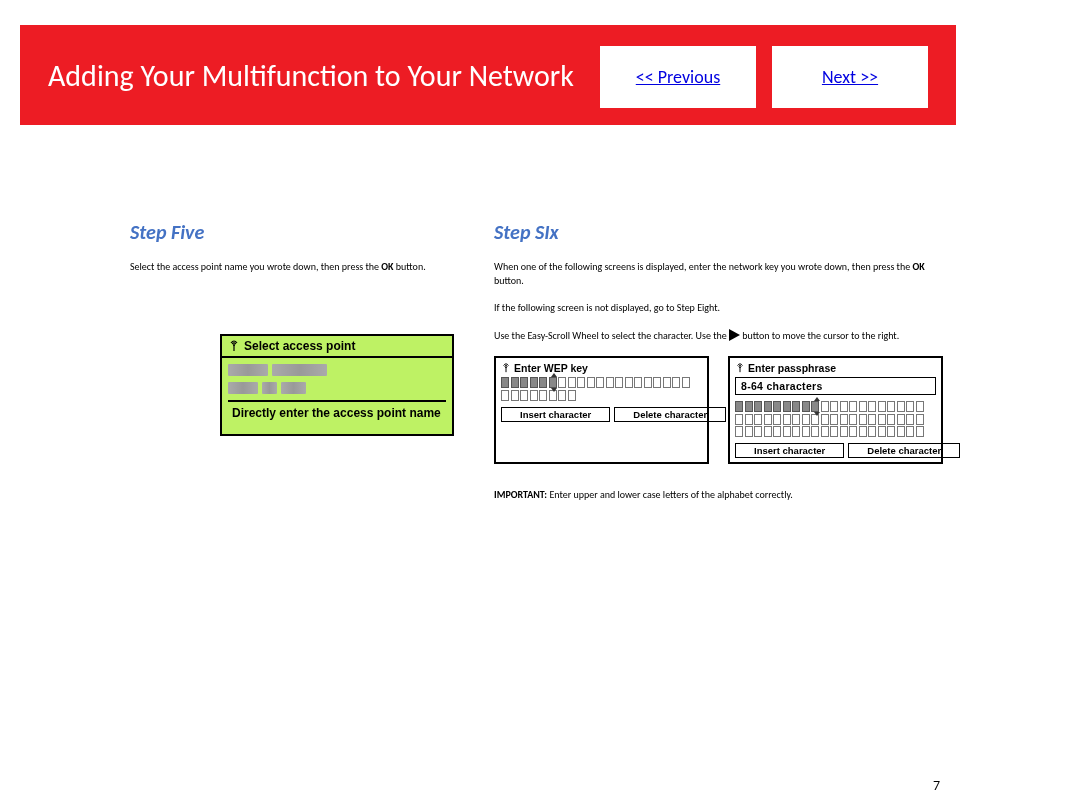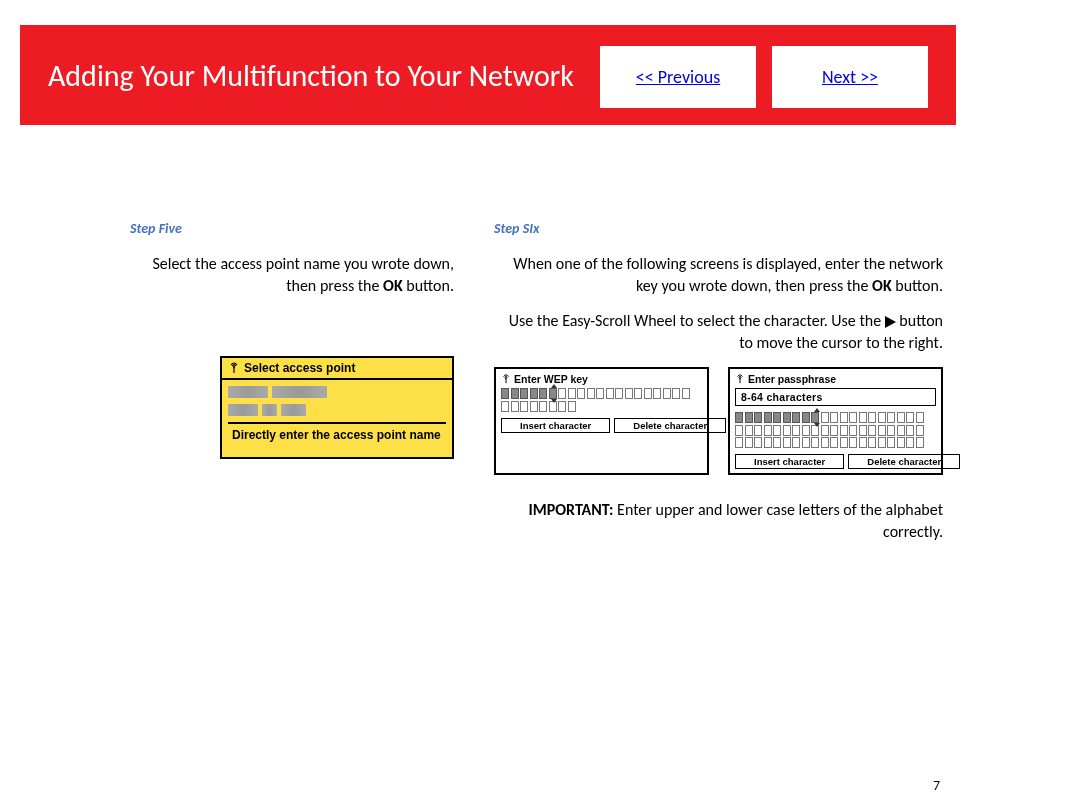--- a/index.html
+++ b/index.html
@@ -64,39 +64,38 @@
   .col-left {
     width: 390px;
   }
   .col-right {
     flex: 1;
   }
   .step-head {
     color: #4472c4;
     font-style: italic;
     font-weight: 700;
-    font-size: 14px;
+    font-size: 20px;
     margin-bottom: 16px;
   }
   p {
-    font-size: 16px;
+    font-size: 10px;
     line-height: 1.35;
     margin: 0 0 14px 0;
-    text-align: right;
   }
   .bold { font-weight: 700; }
 
   
   .lcd {
     border: 2px solid #000;
     width: 230px;
     margin: 60px 0 60px 90px;
     font-family: Arial, sans-serif;
     font-size: 12px;
-    background: #fde047;
+    background: #bef264;
   }
   .lcd-header {
     border-bottom: 2px solid #000;
     padding: 3px 6px;
     display: flex;
     align-items: center;
     gap: 4px;
     font-weight: 700;
   }
   .lcd-body {
@@ -275,20 +274,21 @@
 
     </div>
 
     <div class="col-right">
       <div class="step-head">Step SIx</div>
 
       <p>
         <span>When one of the following screens is displayed, enter the network key you wrote down, then press the </span><span class="bold">OK</span><span> button.</span>
       </p>
 
+      <p>If the following screen is not displayed, go to Step Eight.</p>
 
       <p>
         <span>Use the Easy-Scroll Wheel to select the character. Use the </span><span class="play-icon"></span><span> button to move the cursor to the right.</span>
       </p>
 
       <div class="lcd-row-pair">
 
         <div class="mini-lcd">
           <div class="mini-title">
             <span class="antenna-icon">

